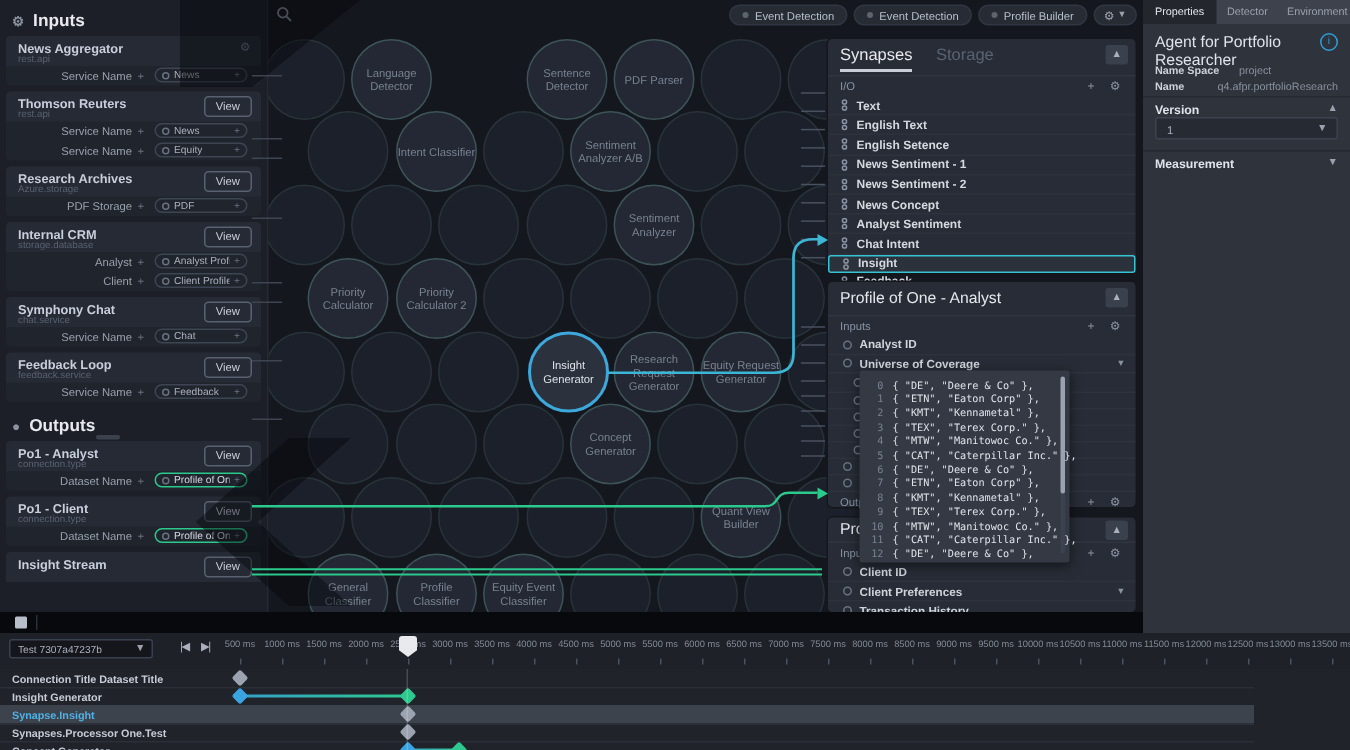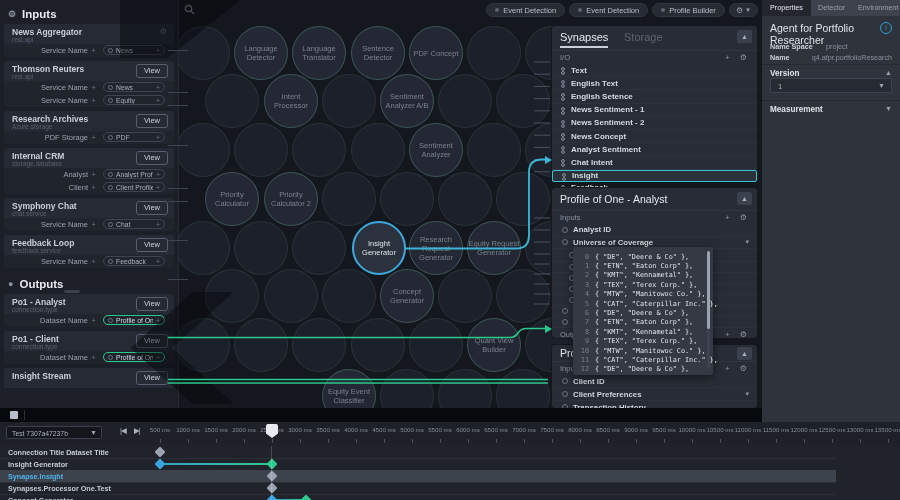--- a/index.html
+++ b/index.html
@@ -171,31 +171,28 @@
       <div class="node dim" style="left: 113px; top: 318px;"></div>
       <div class="node dim" style="left: 172px; top: 318px;"></div>
       <div class="node dim" style="left: 230px; top: 318px;"></div>
       <div class="node dim" style="left: 346px; top: 318px;"></div>
       <div class="node dim" style="left: 201px; top: 369px;"></div>
       <div class="node dim" style="left: 259px; top: 369px;"></div>
       <div class="node dim" style="left: 317px; top: 369px;"></div>
       <div class="node" style="left: 55px; top: 26px;">
         <span>Language Detector</span>
       </div>
-      <div class="node" style="left: 113px; top: 26px;">
-        <span>Language Translator</span>
-      </div>
       <div class="node" style="left: 172px; top: 26px;">
         <span>Sentence Detector</span>
       </div>
       <div class="node" style="left: 230px; top: 26px;">
-        <span>PDF Concept</span>
+        <span>PDF Parser</span>
       </div>
       <div class="node" style="left: 85px; top: 74px;">
-        <span>Intent Processor</span>
+        <span>Intent Classifier</span>
       </div>
       <div class="node" style="left: 201px; top: 74px;">
         <span>Sentiment Analyzer A/B</span>
       </div>
       <div class="node" style="left: 230px; top: 123px;">
         <span>Sentiment Analyzer</span>
       </div>
       <div class="node" style="left: 26px; top: 172px;">
         <span>Priority Calculator</span>
       </div>
@@ -209,20 +206,26 @@
         <span>Research Request Generator</span>
       </div>
       <div class="node" style="left: 288px; top: 221px;">
         <span>Equity Request Generator</span>
       </div>
       <div class="node" style="left: 201px; top: 269px;">
         <span>Concept Generator</span>
       </div>
       <div class="node" style="left: 288px; top: 318px;">
         <span>Quant View Builder</span>
+      </div>
+      <div class="node" style="left: 26px; top: 369px;">
+        <span>General Classifier</span>
+      </div>
+      <div class="node" style="left: 85px; top: 369px;">
+        <span>Profile Classifier</span>
       </div>
       <div class="node" style="left: 143px; top: 369px;">
         <span>Equity Event Classifier</span>
       </div>
     </div>
   <svg id="search-icon" class="abs" width="11" height="11" viewBox="0 0 11 11">
     <circle cx="4.5" cy="4.5" r="3.2" fill="none" stroke="#7e8794" stroke-width="1.2"></circle>
     <line x1="7" y1="7" x2="10" y2="10" stroke="#7e8794" stroke-width="1.2"></line>
   </svg>
   <div id="deco-top" class="deco"></div>

